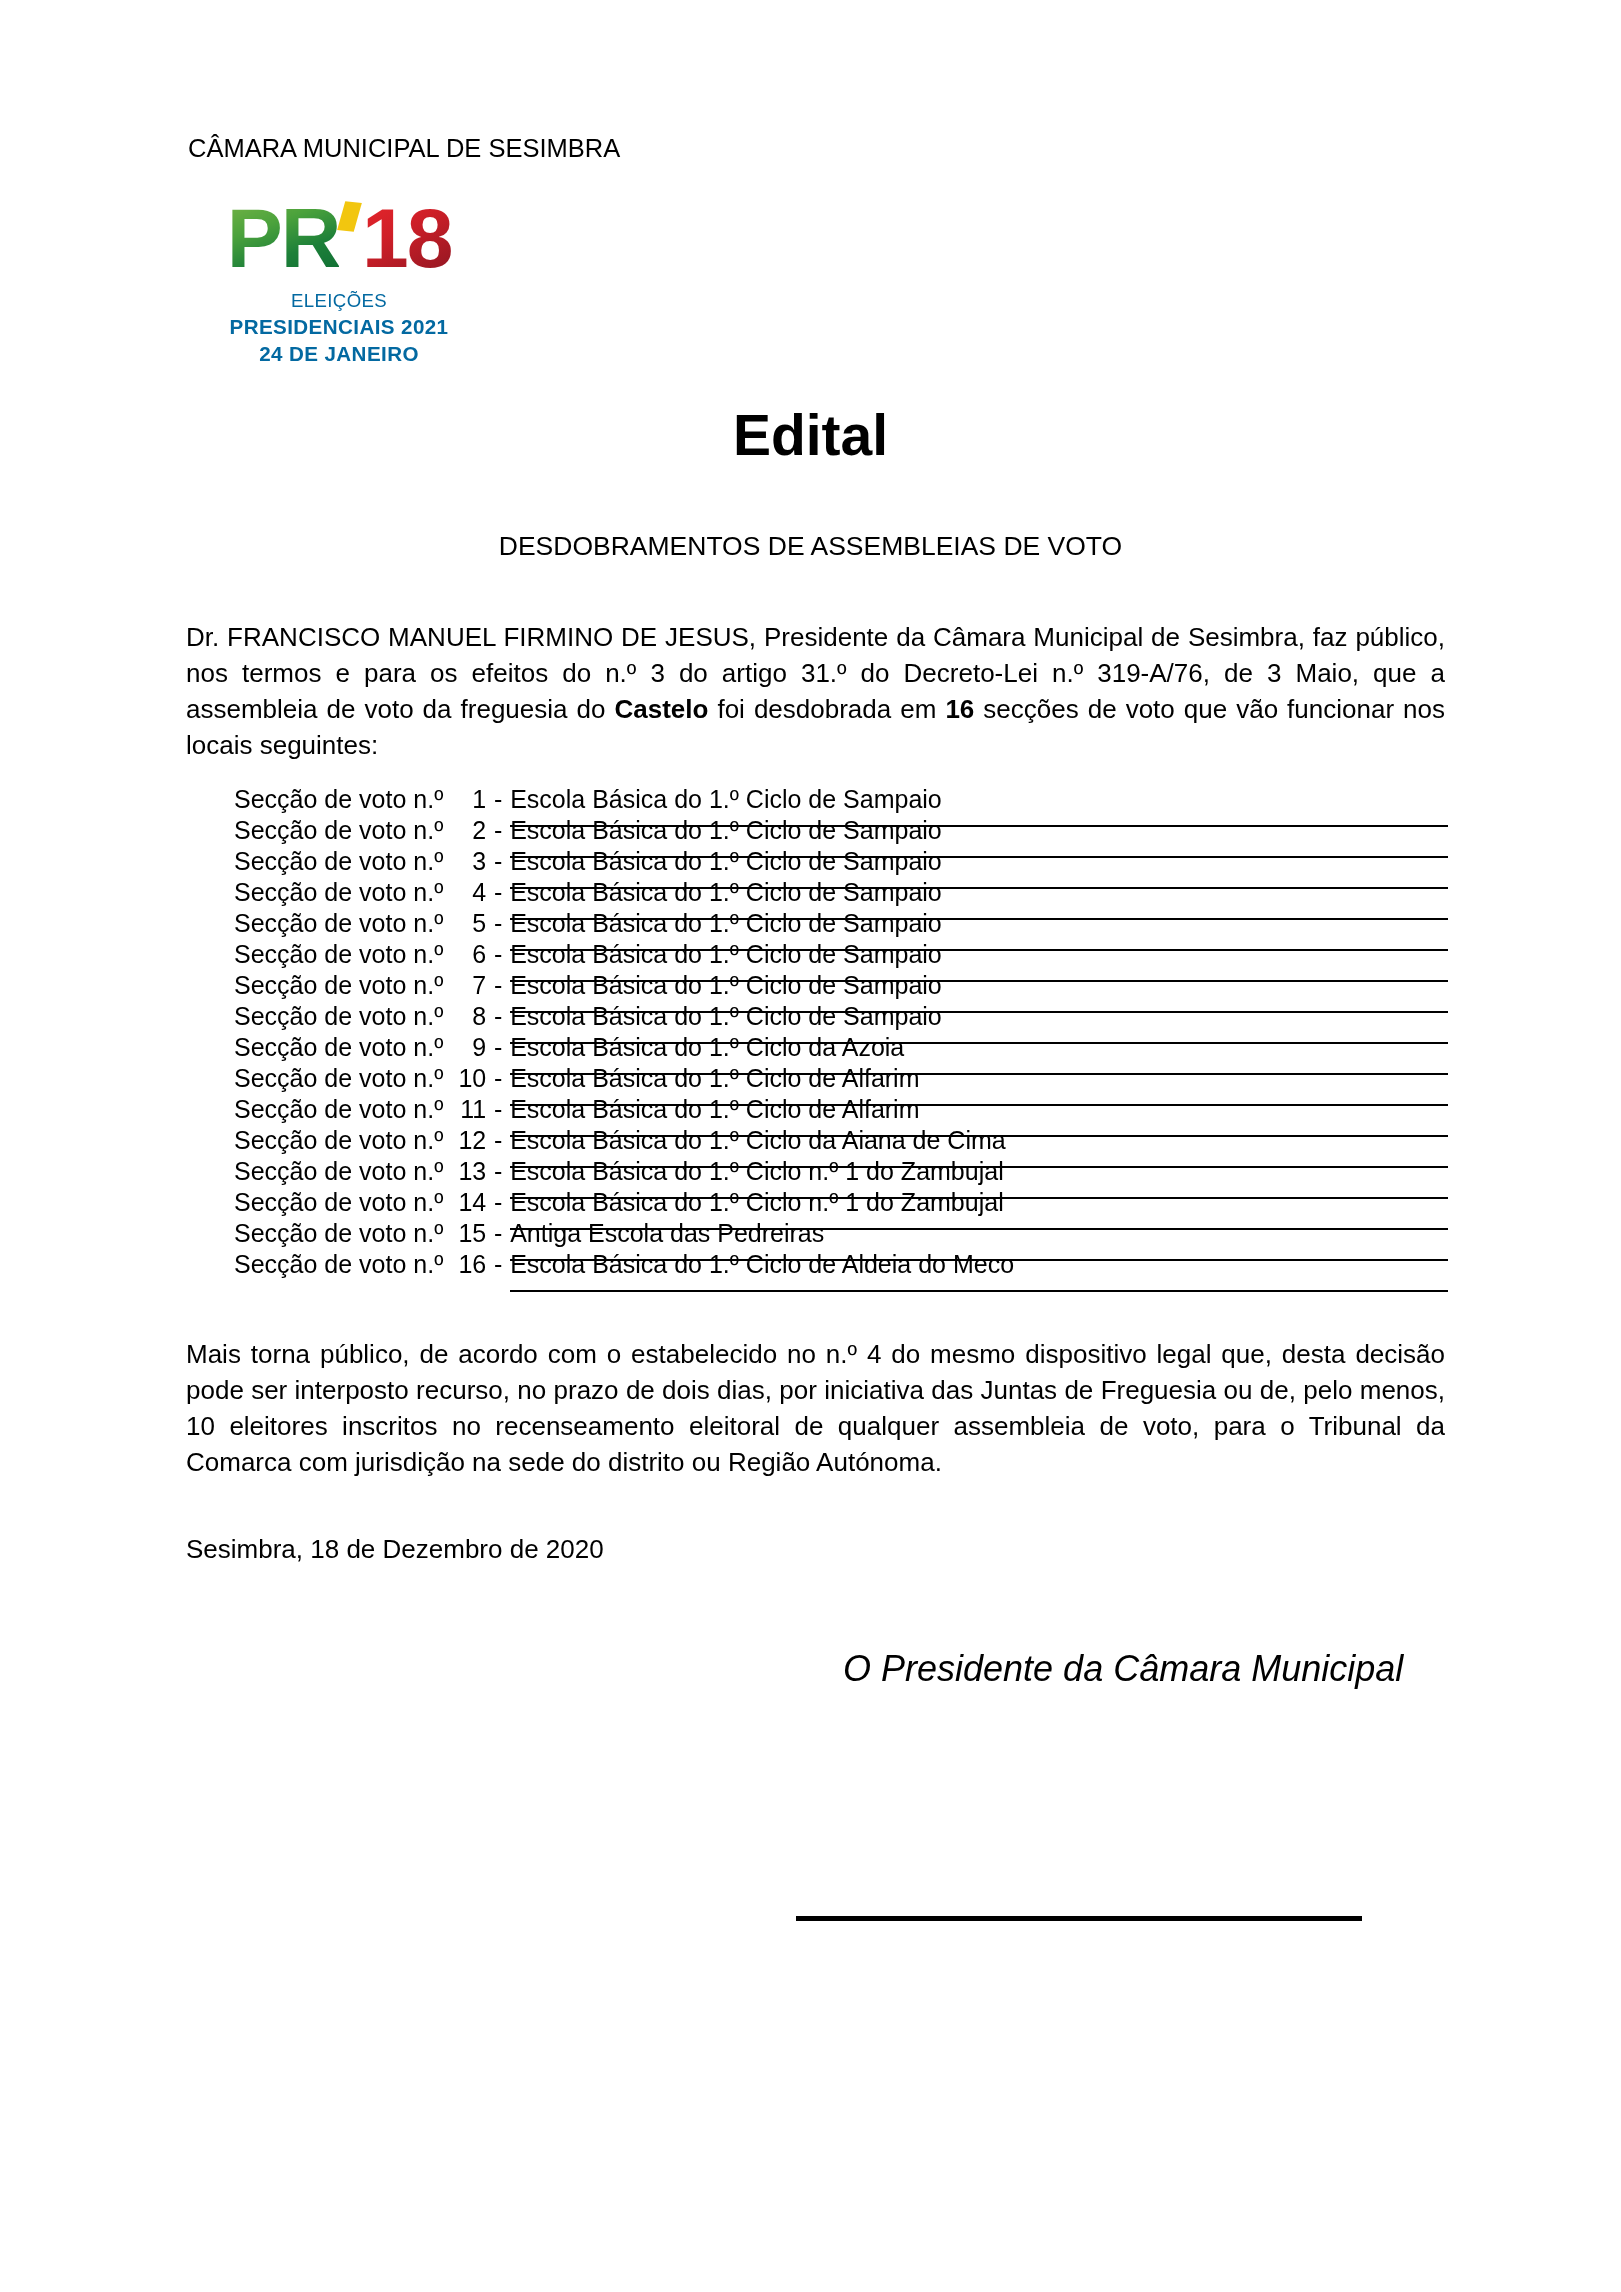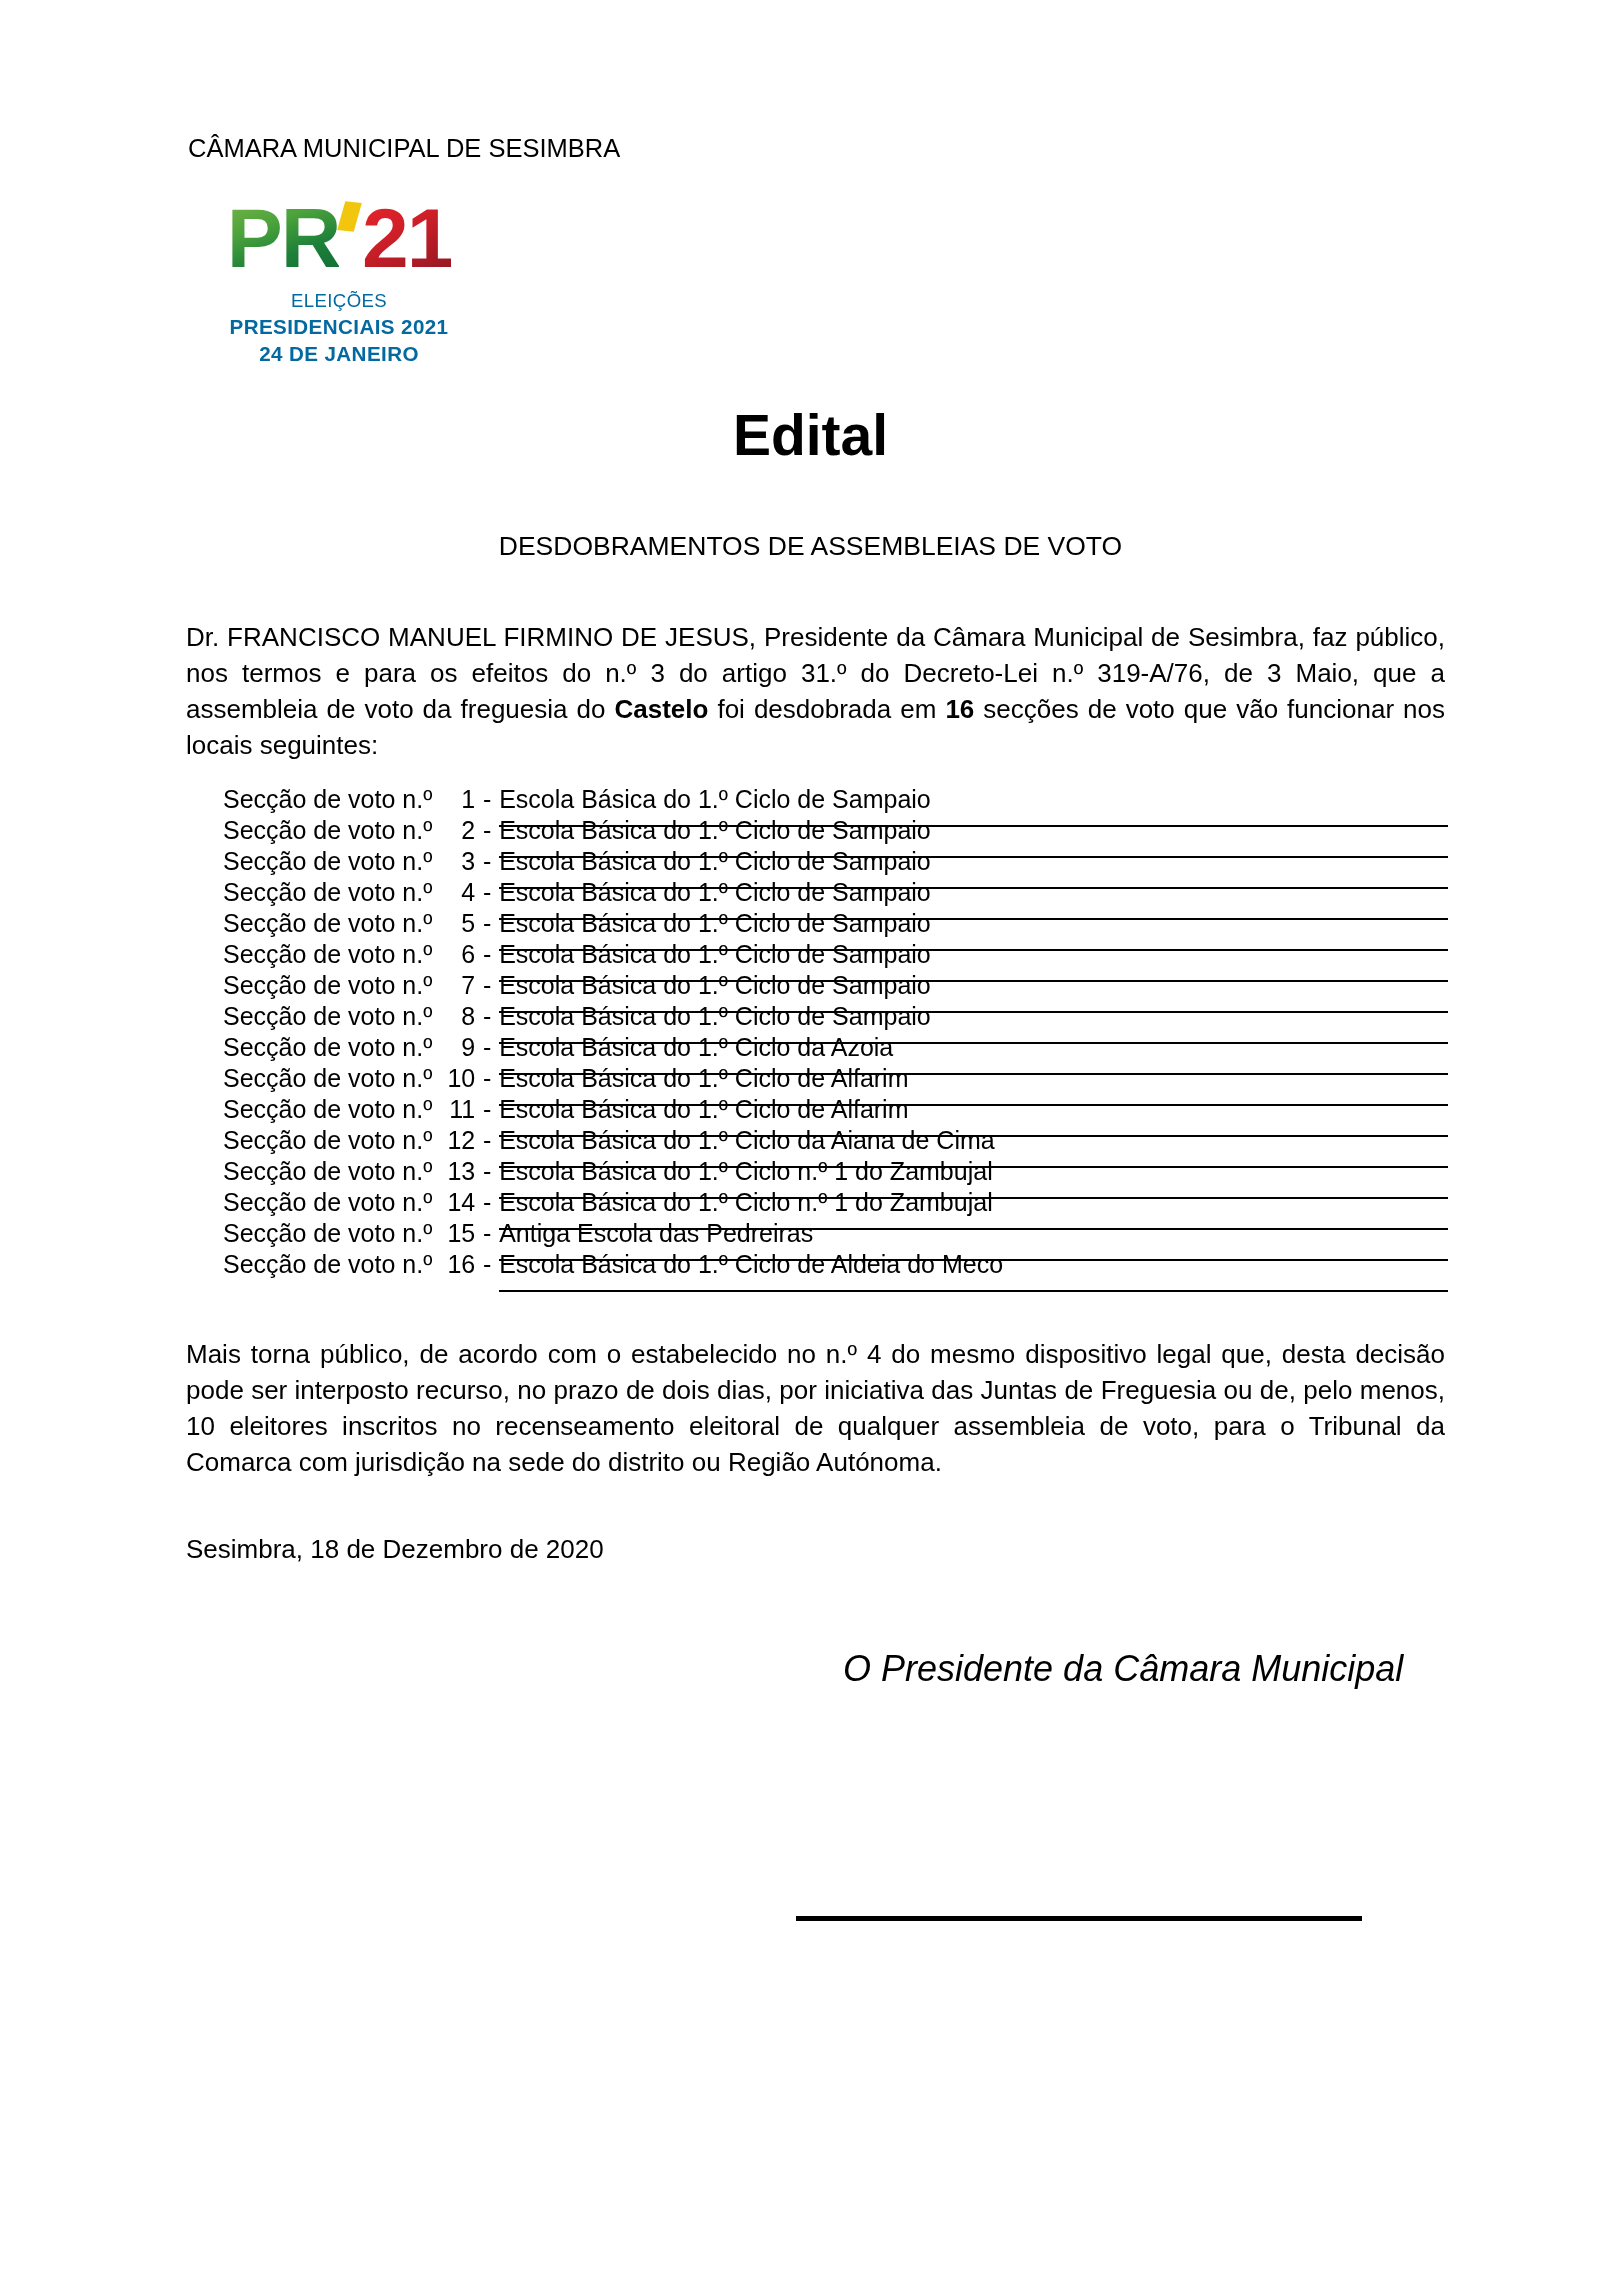--- a/index.html
+++ b/index.html
@@ -140,20 +140,21 @@
   .sec-row {
     display: flex;
     align-items: baseline;
     font-size: 25px;
     line-height: 1.24;
     height: 31px;
   }
   .sec-label {
     white-space: nowrap;
     flex: 0 0 auto;
+    margin-left: 11px;
   }
   .sec-num {
     flex: 0 0 auto;
     width: 43px;
     text-align: right;
     white-space: nowrap;
   }
   .sec-dash {
     flex: 0 0 auto;
     padding: 0 7.8px 0 7.8px;
@@ -189,21 +190,21 @@
 <body>
 
 <div class="page">
 
   <div class="hdr-sub">CÂMARA MUNICIPAL DE SESIMBRA</div>
 
   <div class="logo">
     <div class="logo-top">
       <span class="logo-pr">PR</span>
       <span class="logo-apos"></span>
-      <span class="logo-21">21</span>
+      <span class="logo-21">18</span>
     </div>
     <div class="logo-l1">ELEIÇÕES</div>
     <div class="logo-l2">PRESIDENCIAIS 2021</div>
     <div class="logo-l3">24 DE JANEIRO</div>
   </div>
 
   <div class="doc-title">Edital</div>
   <div class="doc-subtitle">DESDOBRAMENTOS DE ASSEMBLEIAS DE VOTO</div>
 
   <div class="para p1">

